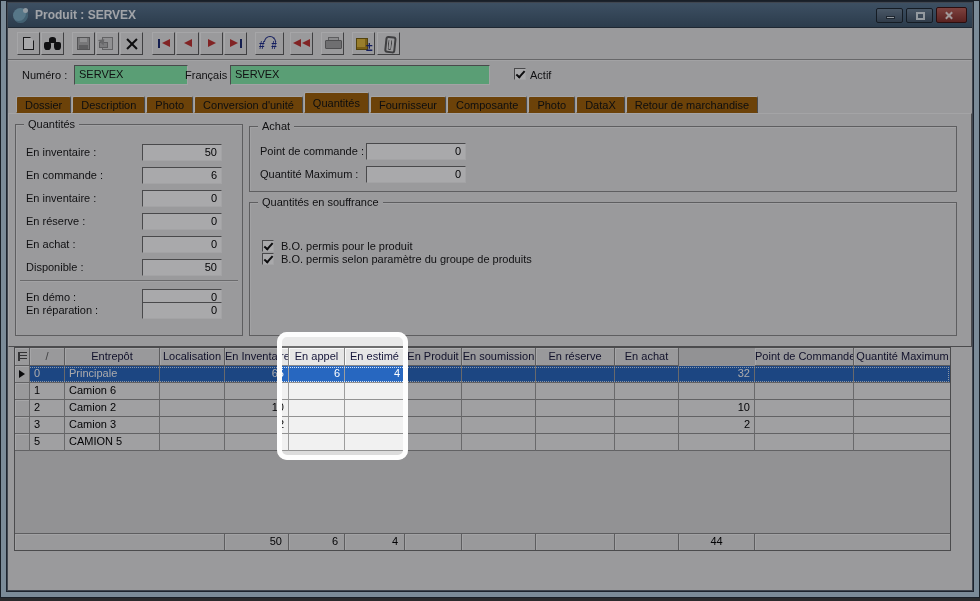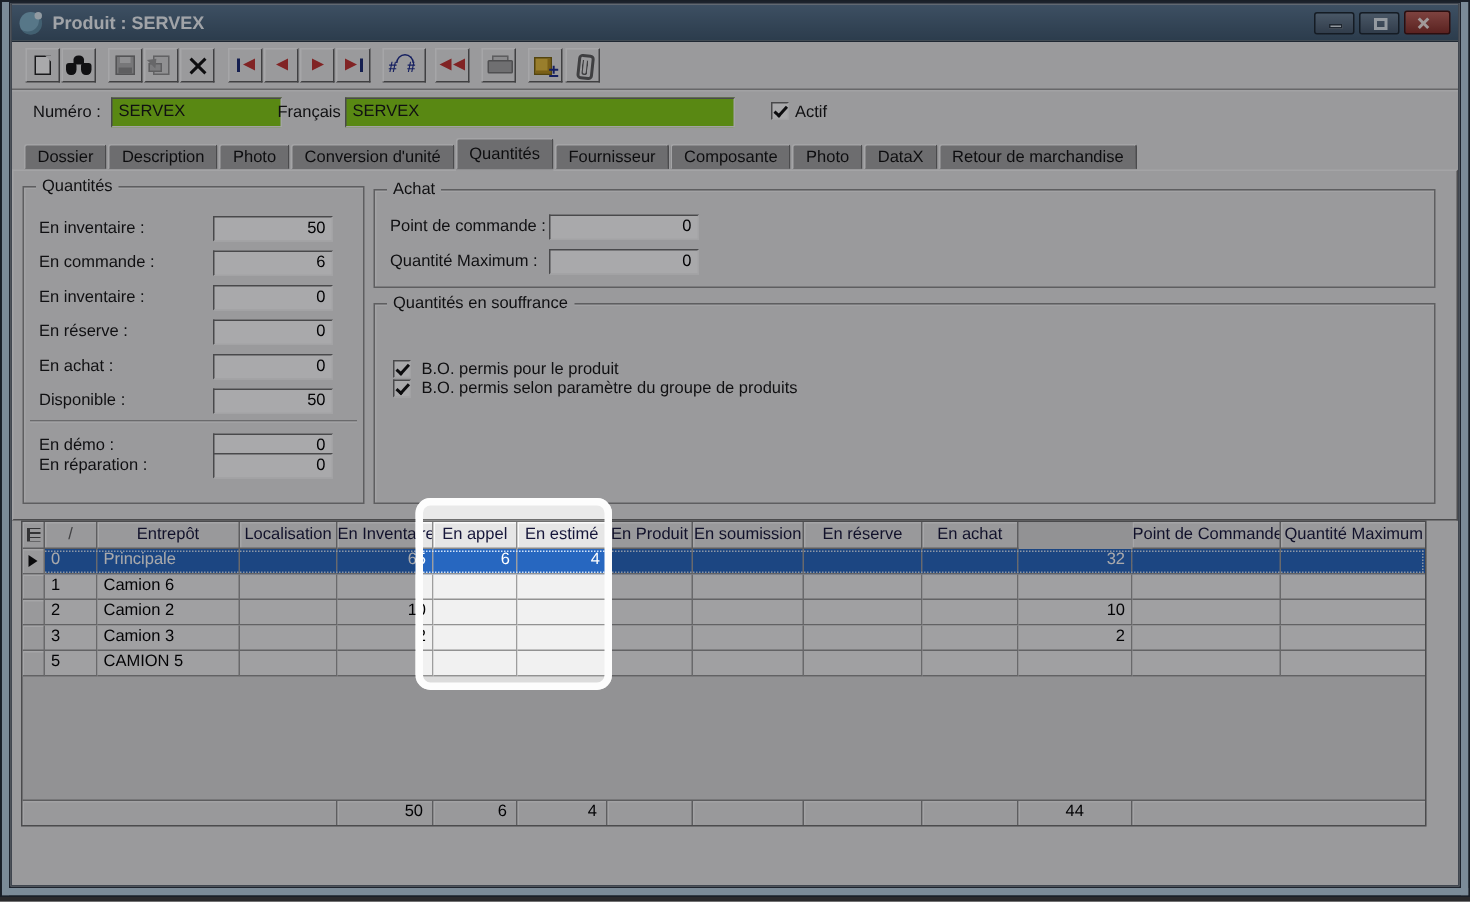--- a/index.html
+++ b/index.html
@@ -107,33 +107,33 @@
   .ico-clip { width:10px; height:15px; transform:rotate(6deg); }
   .ico-clip::before { content:""; position:absolute; left:1px; top:0; width:7px; height:13px;
         border:2px solid #5c5c5c; border-radius:3px; }
   .ico-clip::after { content:""; position:absolute; left:4px; top:4px; width:2px; height:9px;
         border:1px solid #5c5c5c; border-top:none; border-radius:0 0 2px 2px; }
 
   
   .formrow { height:32px; flex:0 0 32px; position:relative; font-size:11px; color:#141414; }
   .lbl { position:absolute; top:9px; white-space:nowrap; }
   .l-num { left:14px; } .l-fr { left:177px; } .l-actif { left:522px; }
-  .field { position:absolute; background:#84cc16; border:1px solid; border-color:#6c6c6c #f6f6f6 #f6f6f6 #6c6c6c;
+  .field { position:absolute; background:#86efac; border:1px solid; border-color:#6c6c6c #f6f6f6 #f6f6f6 #6c6c6c;
            font-size:11px; padding:2px 4px; overflow:hidden; white-space:nowrap; }
   .f-num { left:66px; top:5px; width:114px; height:20px; }
   .f-fr  { left:222px; top:5px; width:260px; height:20px; }
   .cb { width:12px; height:12px; background:#fff; border:1px solid; border-color:#6c6c6c #f5f5f5 #f5f5f5 #6c6c6c;
         position:relative; display:inline-block; }
   .cb.checked::after { content:""; position:absolute; left:1px; top:2px; width:7px; height:3px;
         border-left:2px solid #101010; border-bottom:2px solid #101010; transform:rotate(-48deg); }
   .cb-actif { position:absolute; left:506px; top:8px; }
 
   
   .tabbar { height:21px; flex:0 0 21px; display:flex; align-items:flex-end; padding-left:8px; }
-  .tab { height:17px; line-height:16px; padding:0 8px; font-size:11px; color:#101010; background:#a3a3a3;
+  .tab { height:17px; line-height:16px; padding:0 8px; font-size:11px; color:#101010; background:#a16207;
          border:1px solid; border-color:#f8f8f8 #6f6f6f transparent #f8f8f8; border-radius:2px 2px 0 0;
          margin-right:1px; white-space:nowrap; }
   .tab.active { height:21px; line-height:20px; position:relative; z-index:3; box-shadow:0 2px 0 #e9e9e9; }
 
   
   .tabpanel { height:234px; flex:0 0 234px; position:relative; border:1px solid;
               border-color:#f8f8f8 #6f6f6f #6f6f6f #f8f8f8; z-index:1; }
   .groupbox { position:absolute; border:1px solid #8d8d8d; box-shadow:inset 1px 1px 0 rgba(255,255,255,.55); }
   .legend { position:absolute; top:-7px; left:8px; background:#e9e9e9; padding:0 4px; font-size:11px; color:#141414; }
   .gb-quant { left:6px; top:10px; width:228px; height:212px; }

